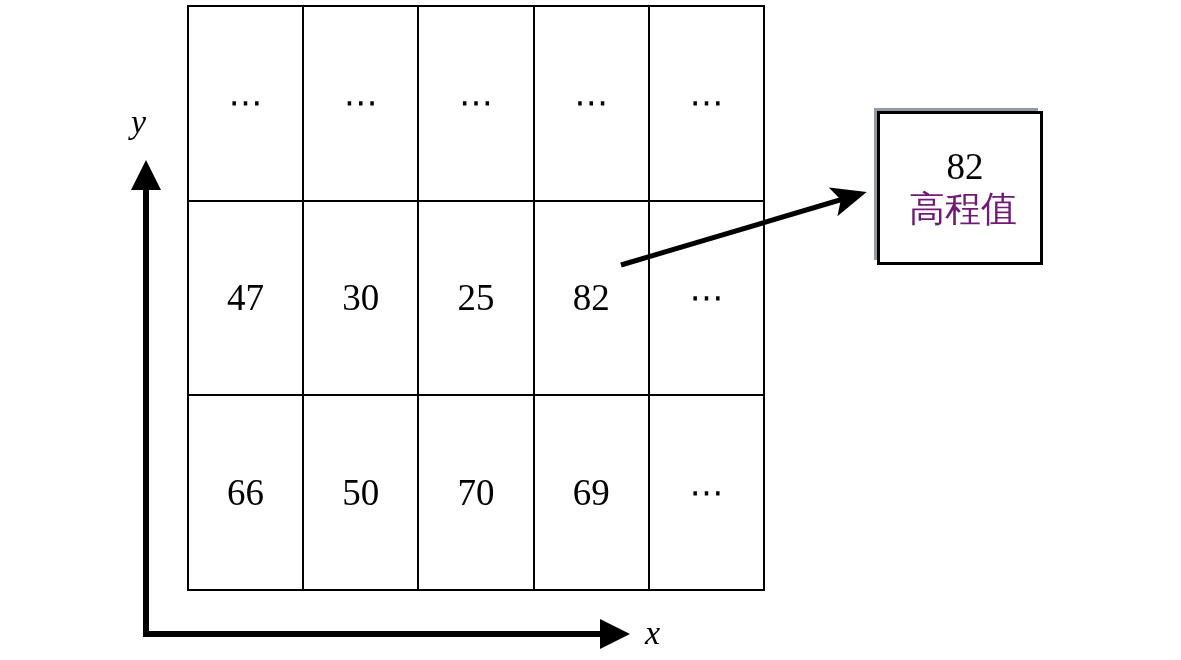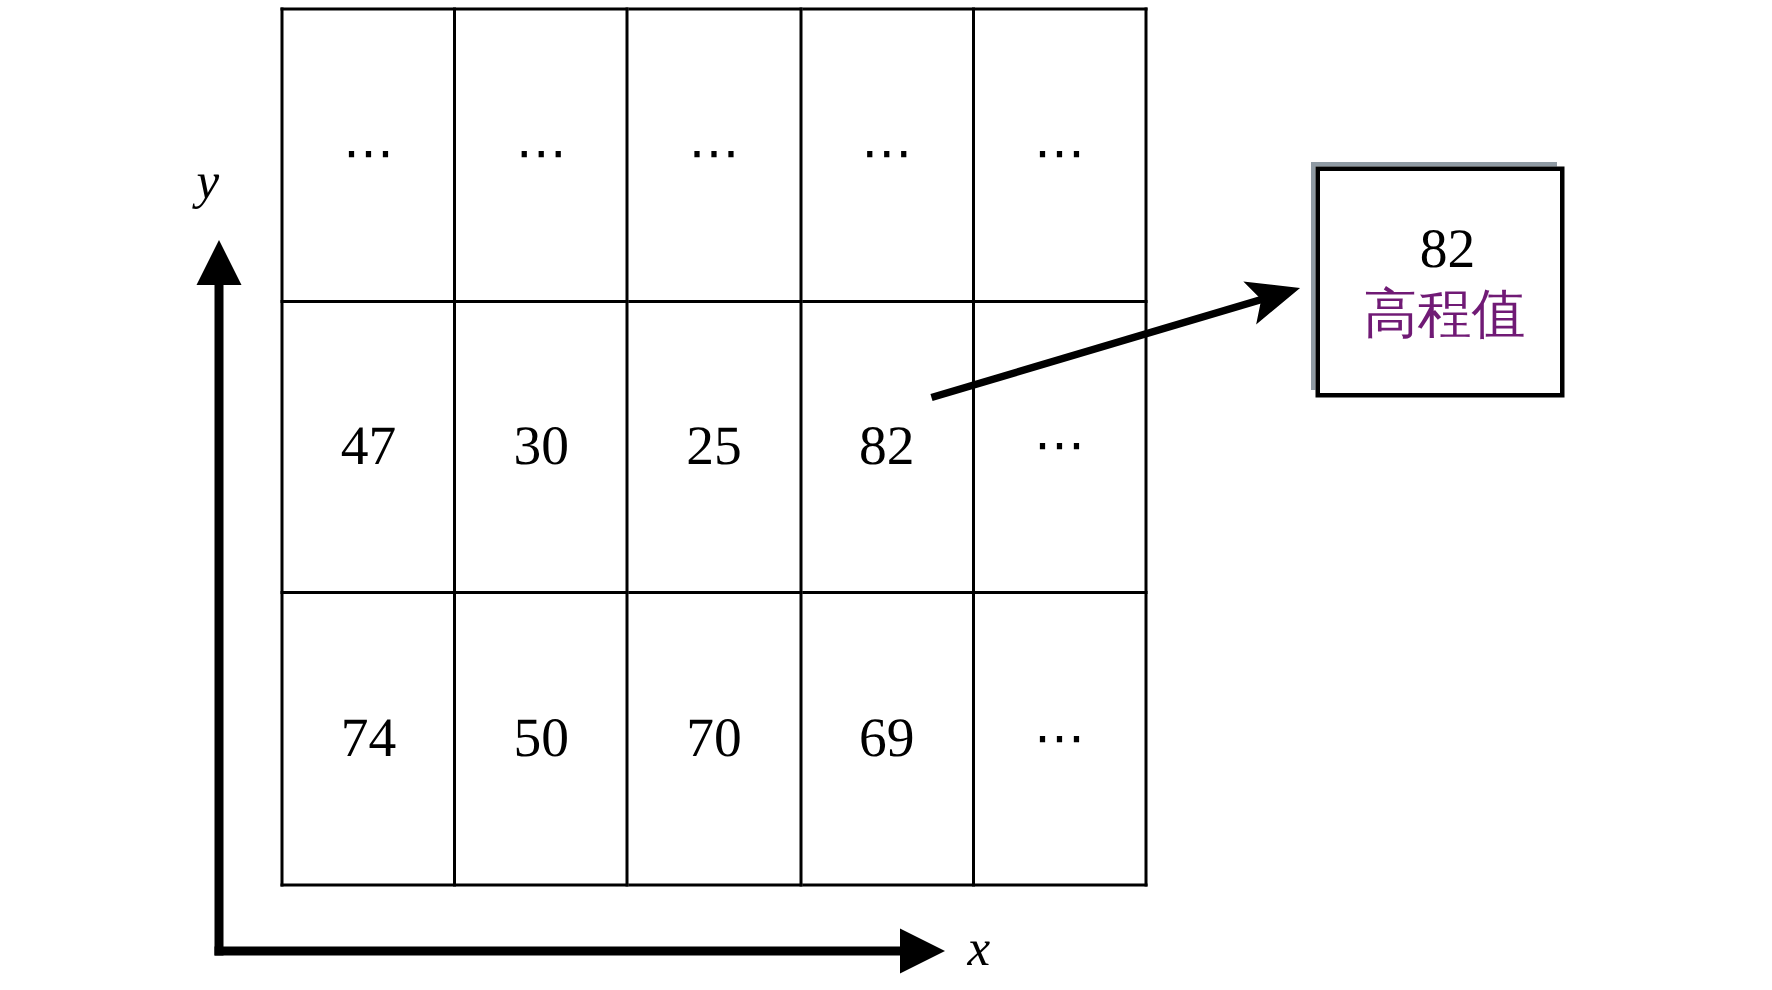--- a/index.html
+++ b/index.html
@@ -165,21 +165,21 @@
         <td class="ellipsis-cell">⋯</td>
       </tr>
       <tr>
         <td>47</td>
         <td>30</td>
         <td>25</td>
         <td>82</td>
         <td class="ellipsis-cell">⋯</td>
       </tr>
       <tr>
-        <td>74</td>
+        <td>66</td>
         <td>50</td>
         <td>70</td>
         <td>69</td>
         <td class="ellipsis-cell">⋯</td>
       </tr>
     </tbody>
   </table>
 
   <svg id="callout-arrow" viewBox="0 0 285 110">
     <defs>

